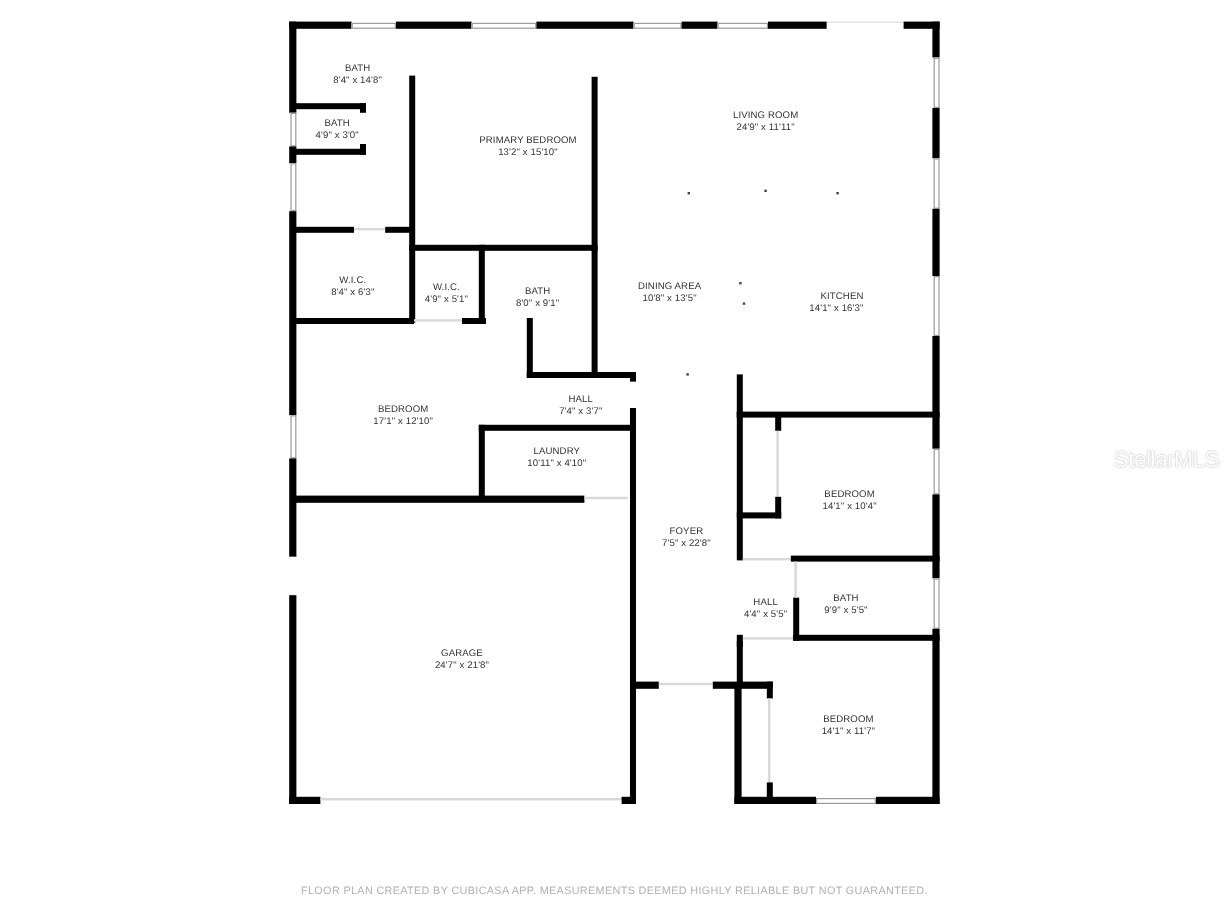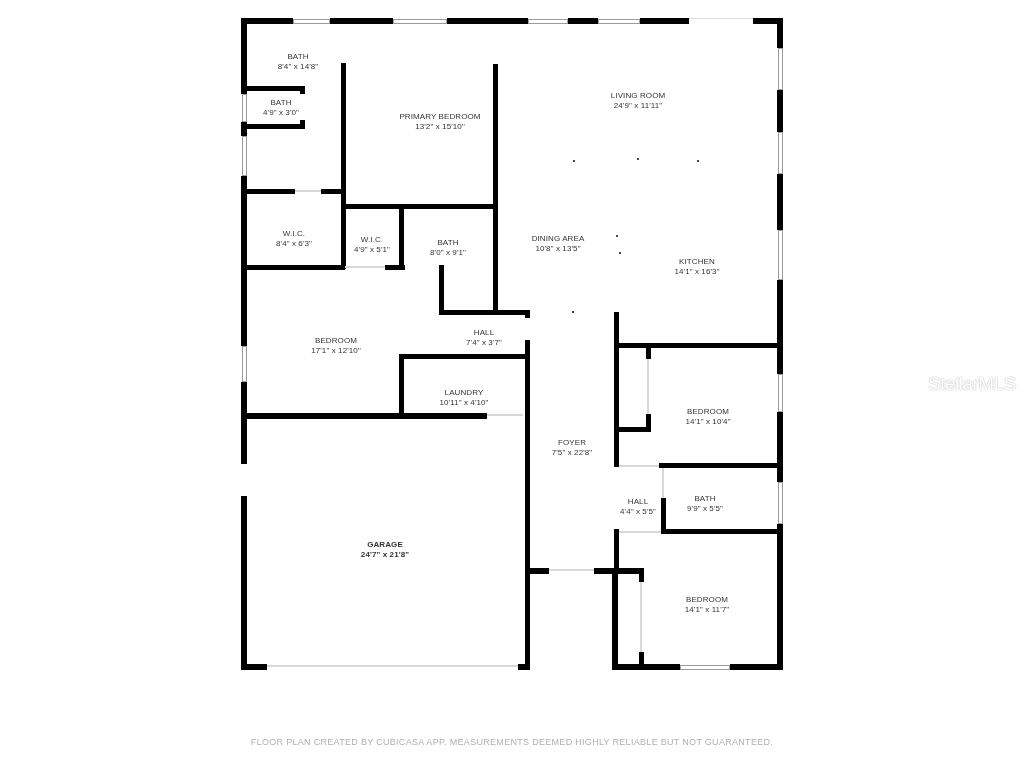--- a/index.html
+++ b/index.html
@@ -155,53 +155,53 @@
     <span class="d">4'9" x 5'1"</span>
   </div>
   <div class="room" style="left:448px; top:238px;">
     <span class="n">BATH</span>
     <span class="d">8'0" x 9'1"</span>
   </div>
   <div class="room" style="left:558px; top:234px;">
     <span class="n">DINING AREA</span>
     <span class="d">10'8" x 13'5"</span>
   </div>
-  <div class="room" style="left:697px; top:257px;">
+  <div class="room" style="left:697px; top:242px;text-align:right;">
     <span class="n">KITCHEN</span>
     <span class="d">14'1" x 16'3"</span>
   </div>
   <div class="room" style="left:336px; top:336px;">
     <span class="n">BEDROOM</span>
     <span class="d">17'1" x 12'10"</span>
   </div>
   <div class="room" style="left:484px; top:328px;">
     <span class="n">HALL</span>
     <span class="d">7'4" x 3'7"</span>
   </div>
-  <div class="room" style="left:464px; top:388px;">
+  <div class="room" style="left:464px; top:371px;">
     <span class="n">LAUNDRY</span>
     <span class="d">10'11" x 4'10"</span>
   </div>
   <div class="room" style="left:708px; top:407px;">
     <span class="n">BEDROOM</span>
     <span class="d">14'1" x 10'4"</span>
   </div>
   <div class="room" style="left:572px; top:438px;">
     <span class="n">FOYER</span>
     <span class="d">7'5" x 22'8"</span>
   </div>
   <div class="room" style="left:638px; top:497px;">
     <span class="n">HALL</span>
     <span class="d">4'4" x 5'5"</span>
   </div>
   <div class="room" style="left:705px; top:494px;">
     <span class="n">BATH</span>
     <span class="d">9'9" x 5'5"</span>
   </div>
-  <div class="room" style="left:385px; top:540px;font-weight:bold;">
+  <div class="room" style="left:385px; top:540px;">
     <span class="n">GARAGE</span>
     <span class="d">24'7" x 21'8"</span>
   </div>
   <div class="room" style="left:707px; top:595px;">
     <span class="n">BEDROOM</span>
     <span class="d">14'1" x 11'7"</span>
   </div>
 
   <div class="dot" style="left:573px; top:160px;"></div>
   <div class="dot" style="left:637px; top:158px;"></div>

